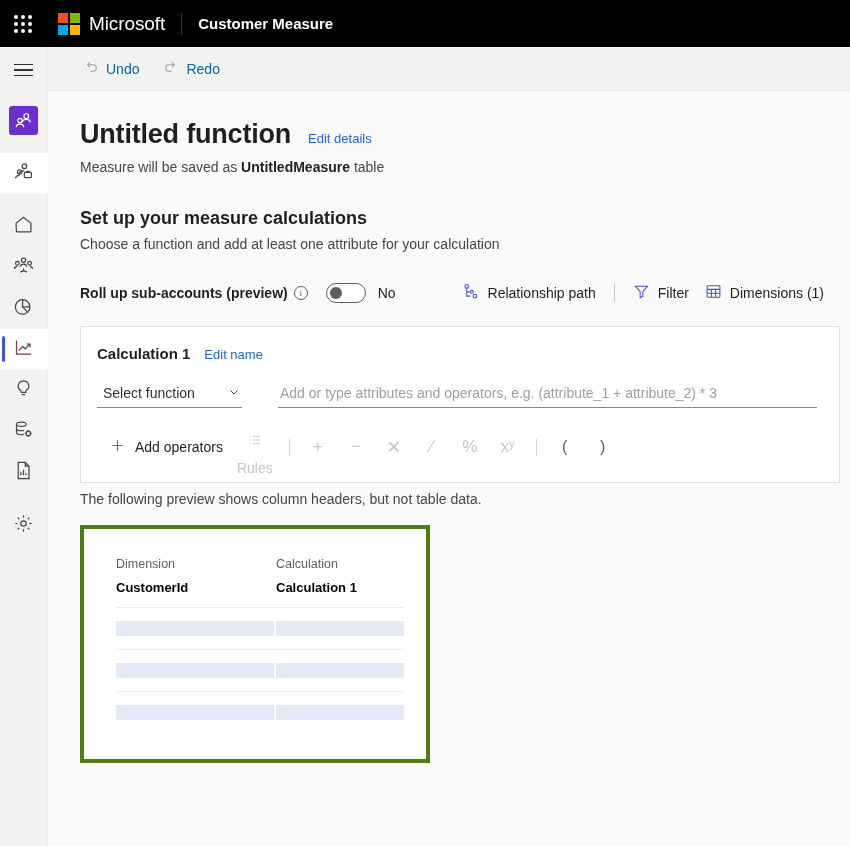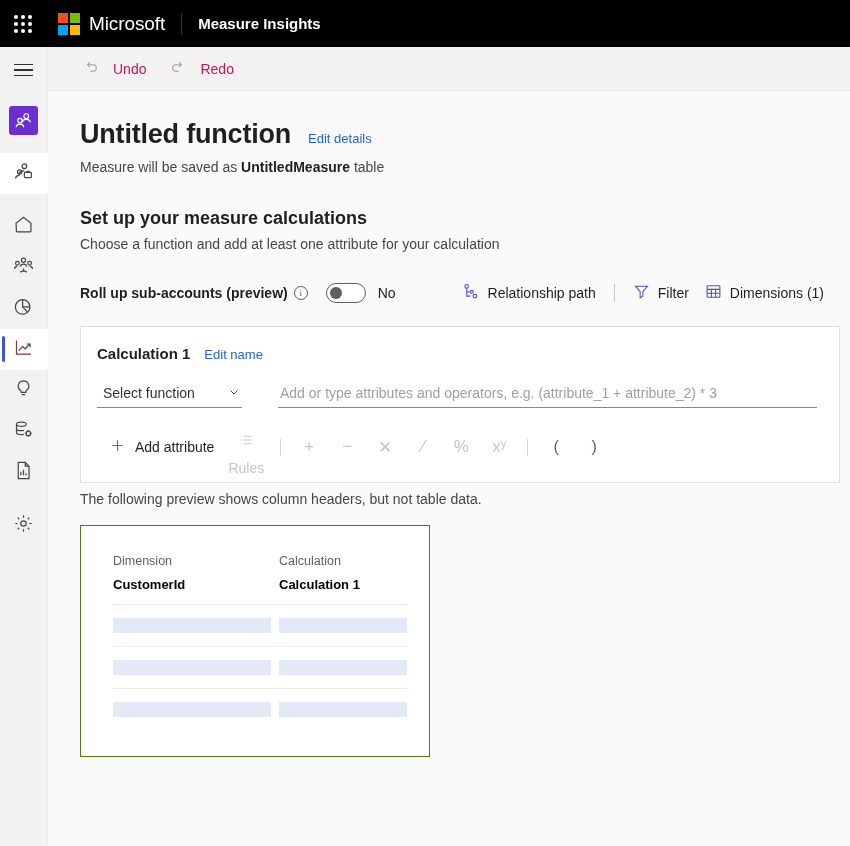--- a/index.html
+++ b/index.html
@@ -57,22 +57,22 @@
   .hamburger-lines { display:flex; flex-direction:column; gap:4px; }
   .hamburger-lines span { display:block; width:19px; height:1.6px; background:#323130; }
 
   
   .cmdbar {
     position:absolute; top:47px; left:48px; width:802px; height:44px;
     background:#f3f2f1; border-bottom:1px solid #edebe9;
     display:flex; align-items:center; padding-left:26px; gap:6px;
   }
   .cmd-btn {
-    display:flex; align-items:center; gap:14px; height:32px; padding:0 9px;
-    color:#be185d; font-size:14px; cursor:default; border-radius:2px;
+    display:flex; align-items:center; gap:7px; height:32px; padding:0 9px;
+    color:#0369a1; font-size:14px; cursor:default; border-radius:2px;
   }
 
   
   .main {
     position:absolute; top:91px; left:48px; width:802px; height:755px;
     background:#fafafa; overflow:hidden;
   }
   .content { padding:28px 0 0 32px; }
 
   .page-title-row { display:flex; align-items:baseline; gap:17px; }
@@ -139,21 +139,21 @@
     font-size:17px; color:#c8c6c4; cursor:default;
   }
   .op.paren { font-size:16px; color:#605e5c; cursor:pointer; }
   .op-sep { width:1px; height:17px; background:#d6d4d2; margin:0 9px; }
 
   .preview-title { margin-top:31px; font-size:18px; font-weight:600; color:#201f1e; }
   .preview-sub { margin-top:8px; font-size:14px; color:#484644; }
 
   .preview-card {
     margin-top:18px; width:350px; background:#ffffff;
-    border:1px solid #4d7c0f; padding:28px 22px 26px 32px;
+    border:4px solid #4d7c0f; padding:28px 22px 26px 32px;
   }
   .pv-table { width:100%; border-collapse:collapse; }
   .pv-table td { padding:0; vertical-align:top; }
   .pv-colhint { font-size:12.5px; color:#605e5c; padding-bottom:9px !important; }
   .pv-colname { font-size:13px; font-weight:bold; color:#000000; padding-bottom:12px !important; }
   .pv-row td { border-top:1px solid #edebe9; padding:13px 0 !important; }
   .pv-bar { height:15px; background:#e4e9f7; width:158px; }
   .pv-bar.narrow { width:128px; }
   .pv-spacer { width:32px; }
 </style>
@@ -177,21 +177,21 @@
       </div>
     </div>
     <div class="ms-logo">
       <span class="ms-q r"></span>
         <span class="ms-q g"></span>
       <span class="ms-q b"></span>
         <span class="ms-q y"></span>
     </div>
     <span class="ms-word">Microsoft</span>
     <span class="suite-divider"></span>
-    <span class="app-name">Measure Insights</span>
+    <span class="app-name">Customer Measure</span>
   </div>
 
   <div class="rail">
 
     <div class="rail-item hamburger">
       <span class="hamburger-lines">
         <span></span>
           <span></span>
           <span></span>
       </span>
@@ -400,21 +400,21 @@
           <div class="expr-input">Add or type attributes and operators, e.g. (attribute_1 + attribute_2) * 3</div>
         </div>
 
         <div class="calc-toolbar">
           <div class="tb-btn">
             <span>
               <svg width="17" height="17" viewBox="0 0 24 24" fill="none" stroke="#6264c7" stroke-width="1.7">
                 <path d="M12 4.5v15M4.5 12h15"></path>
               </svg>
             </span>
-            <span>Add attribute</span>
+            <span>Add operators</span>
           </div>
           <div class="tb-btn disabled">
             <span>
               <svg width="16" height="16" viewBox="0 0 24 24" fill="none" stroke="#c8c6c4" stroke-width="1.6">
                 <path d="M9 6.5h11M9 12h11M9 17.5h11"></path>
                 <path d="M4.5 6.5h1.3M4.5 12h1.3M4.5 17.5h1.3"></path>
               </svg>
             </span>
             <span>Rules</span>
           </div>

